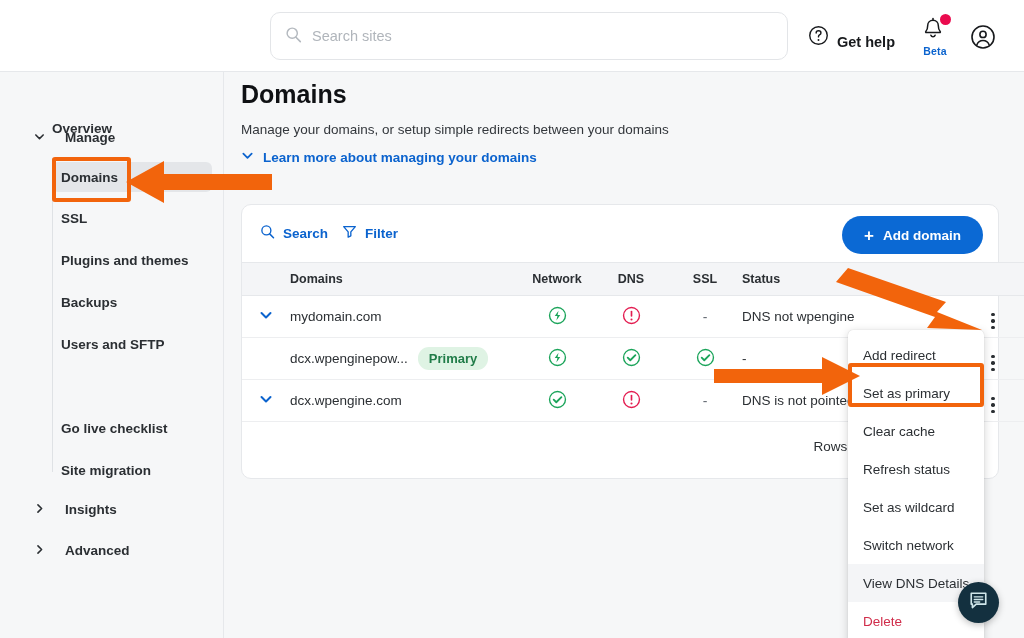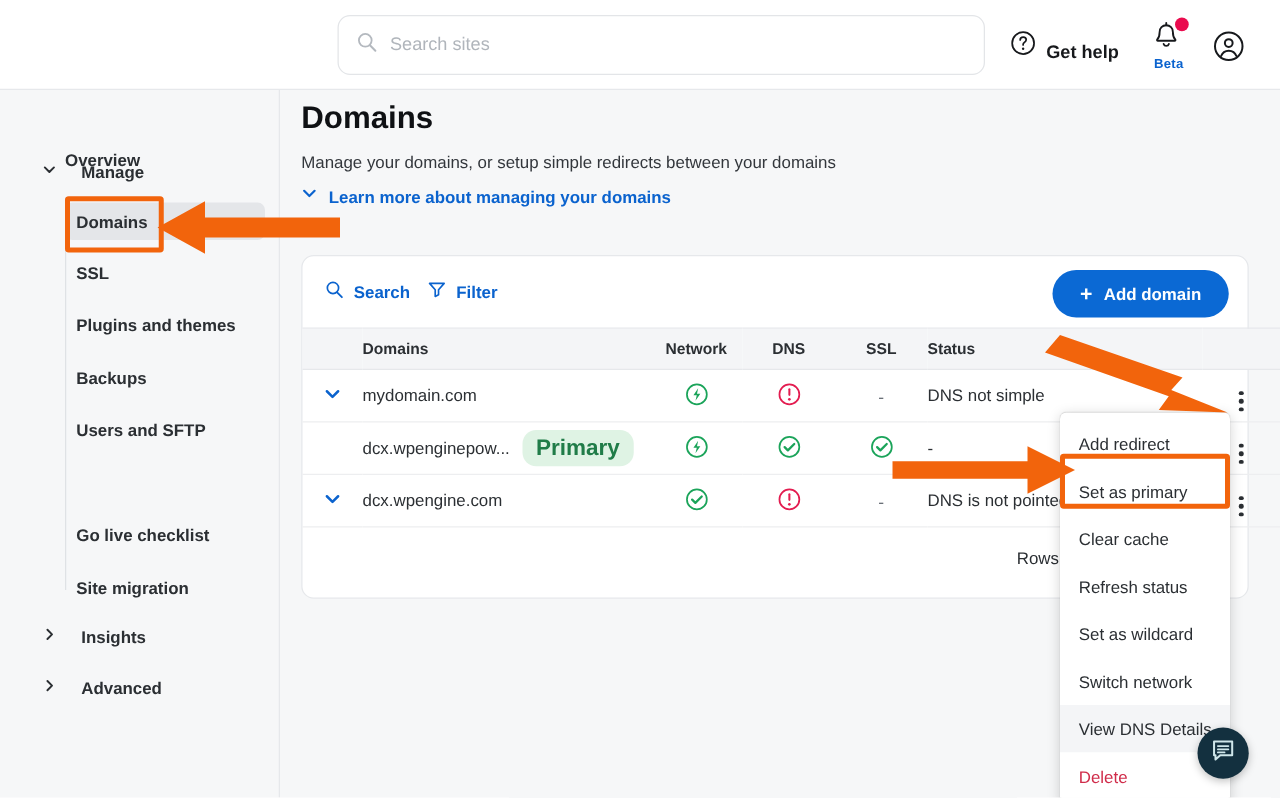--- a/index.html
+++ b/index.html
@@ -103,21 +103,21 @@
   }
   td { height: 42px; border-bottom: 1px solid #edeef0; font-size: 13.5px; color: #2b2f33; padding: 0; }
   tbody tr:last-child td { border-bottom: 1px solid #edeef0; }
   .c-exp { width: 48px; text-align: center; }
   .c-dom { width: 230px; }
   .c-net, .c-dns, .c-ssl { width: 74px; text-align: center; }
   .c-status { width: 220px; }
   .c-kebab { width: 62px; text-align: center; }
   .dom-cell { display: flex; align-items: center; gap: 10px; }
   .badge {
-    background: #dff3e4; color: #207c48; font-size: 18px; font-weight: bold;
+    background: #dff3e4; color: #207c48; font-size: 13px; font-weight: bold;
     border-radius: 11px; padding: 4px 11px;
   }
   .dash { color: #6a7078; font-size: 14px; }
   .kebab { display: inline-flex; flex-direction: column; gap: 3px; cursor: pointer; }
   .kebab i { width: 3.5px; height: 3.5px; border-radius: 50%; background: #2b2f33; display: block; }
   .icon-cell { display: inline-flex; align-items: center; justify-content: center; }
 
   .footer-row {
     position: absolute; left: 0; bottom: 0; width: 100%; height: 64px;
     display: flex; align-items: center; justify-content: flex-end; padding-right: 18px; gap: 14px;
@@ -341,21 +341,21 @@
                 <svg width="19" height="19" viewBox="0 0 22 22">
                   <circle cx="11" cy="11" r="9.2" fill="none" stroke="#e31c50" stroke-width="1.6"></circle>
                   <rect x="10.05" y="5.4" width="1.9" height="7" rx=".95" fill="#e31c50"></rect>
                   <circle cx="11" cy="15.6" r="1.25" fill="#e31c50"></circle>
                 </svg>
               </span>
             </td>
             <td class="c-ssl">
               <span class="dash">-</span>
             </td>
-            <td class="c-status">DNS not simple</td>
+            <td class="c-status">DNS not wpengine</td>
             <td class="c-kebab">
               <span class="kebab">
                   <i></i>
                   <i></i>
                   <i></i>
                 </span>
             </td>
           </tr>
 
           <tr>

